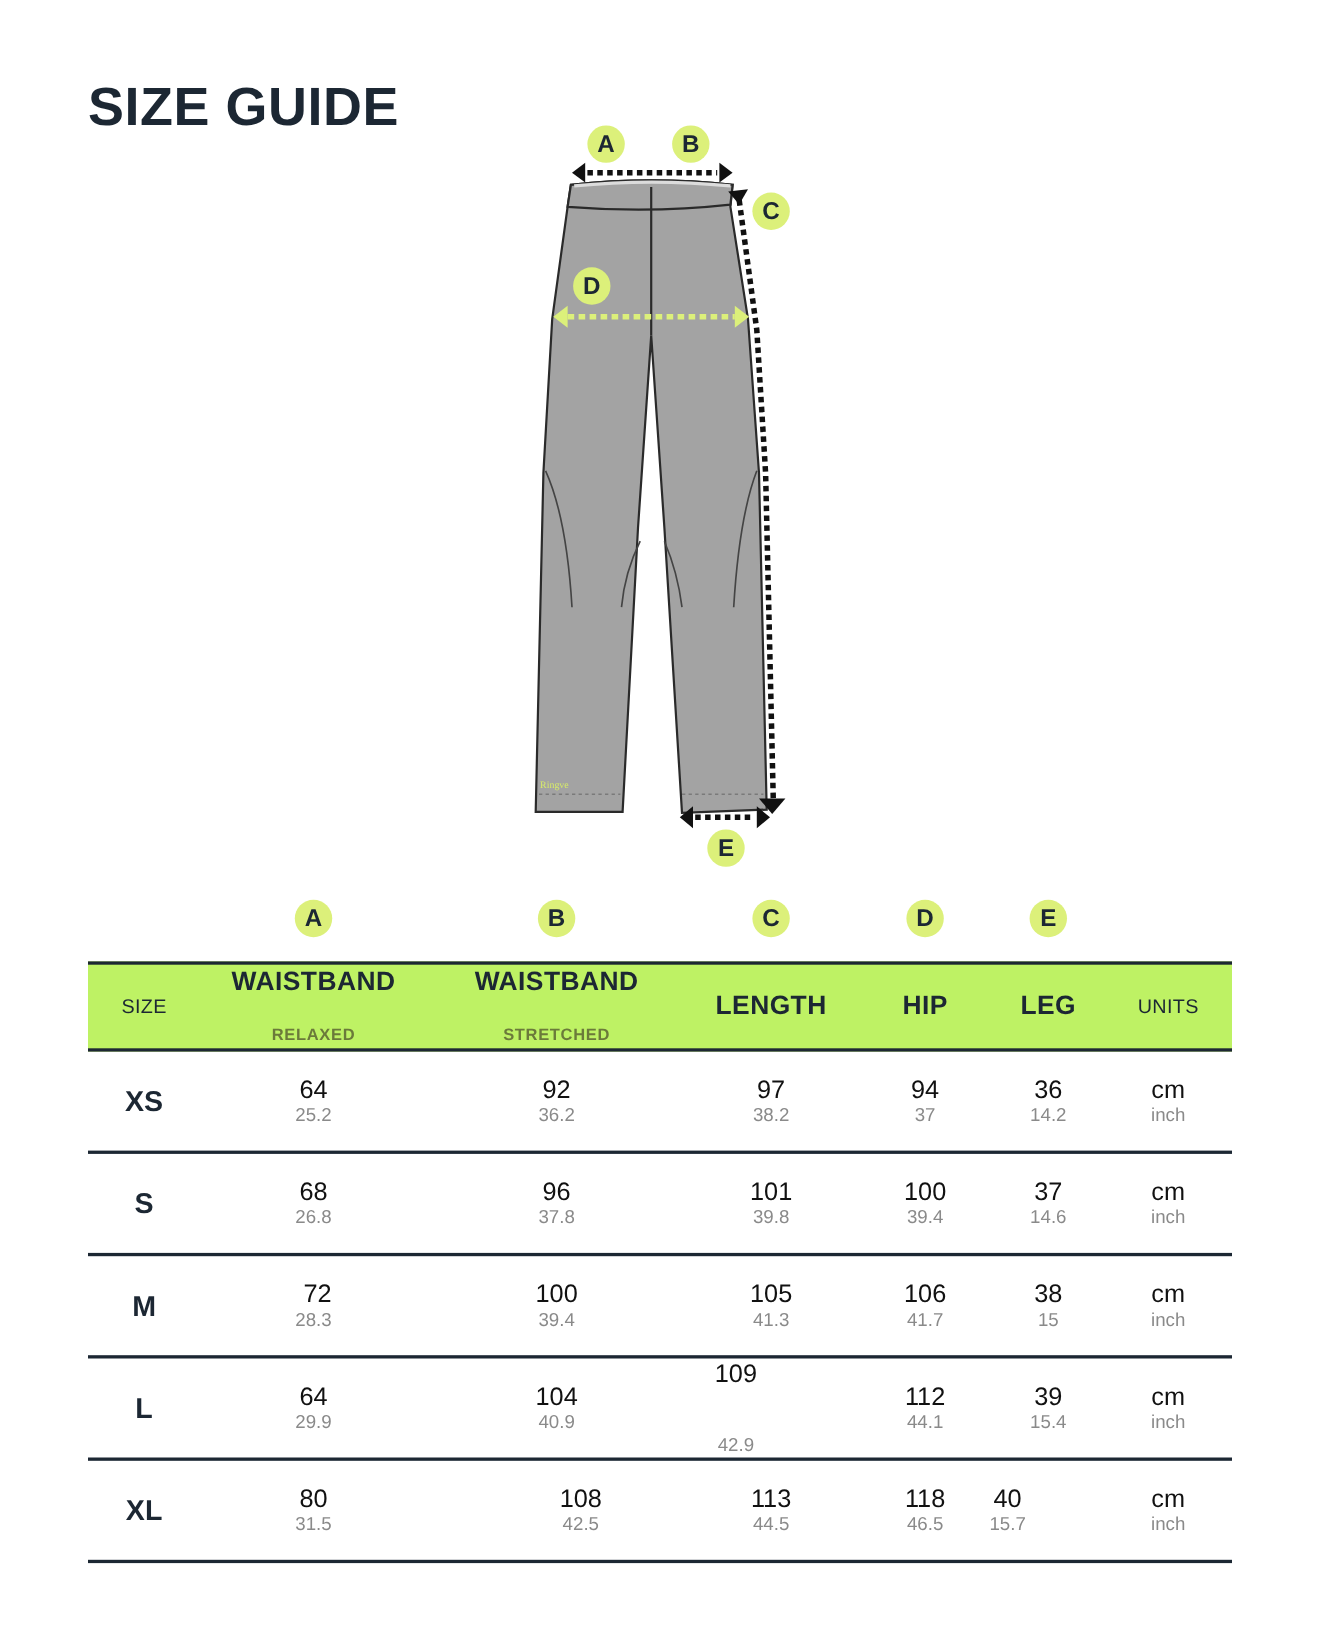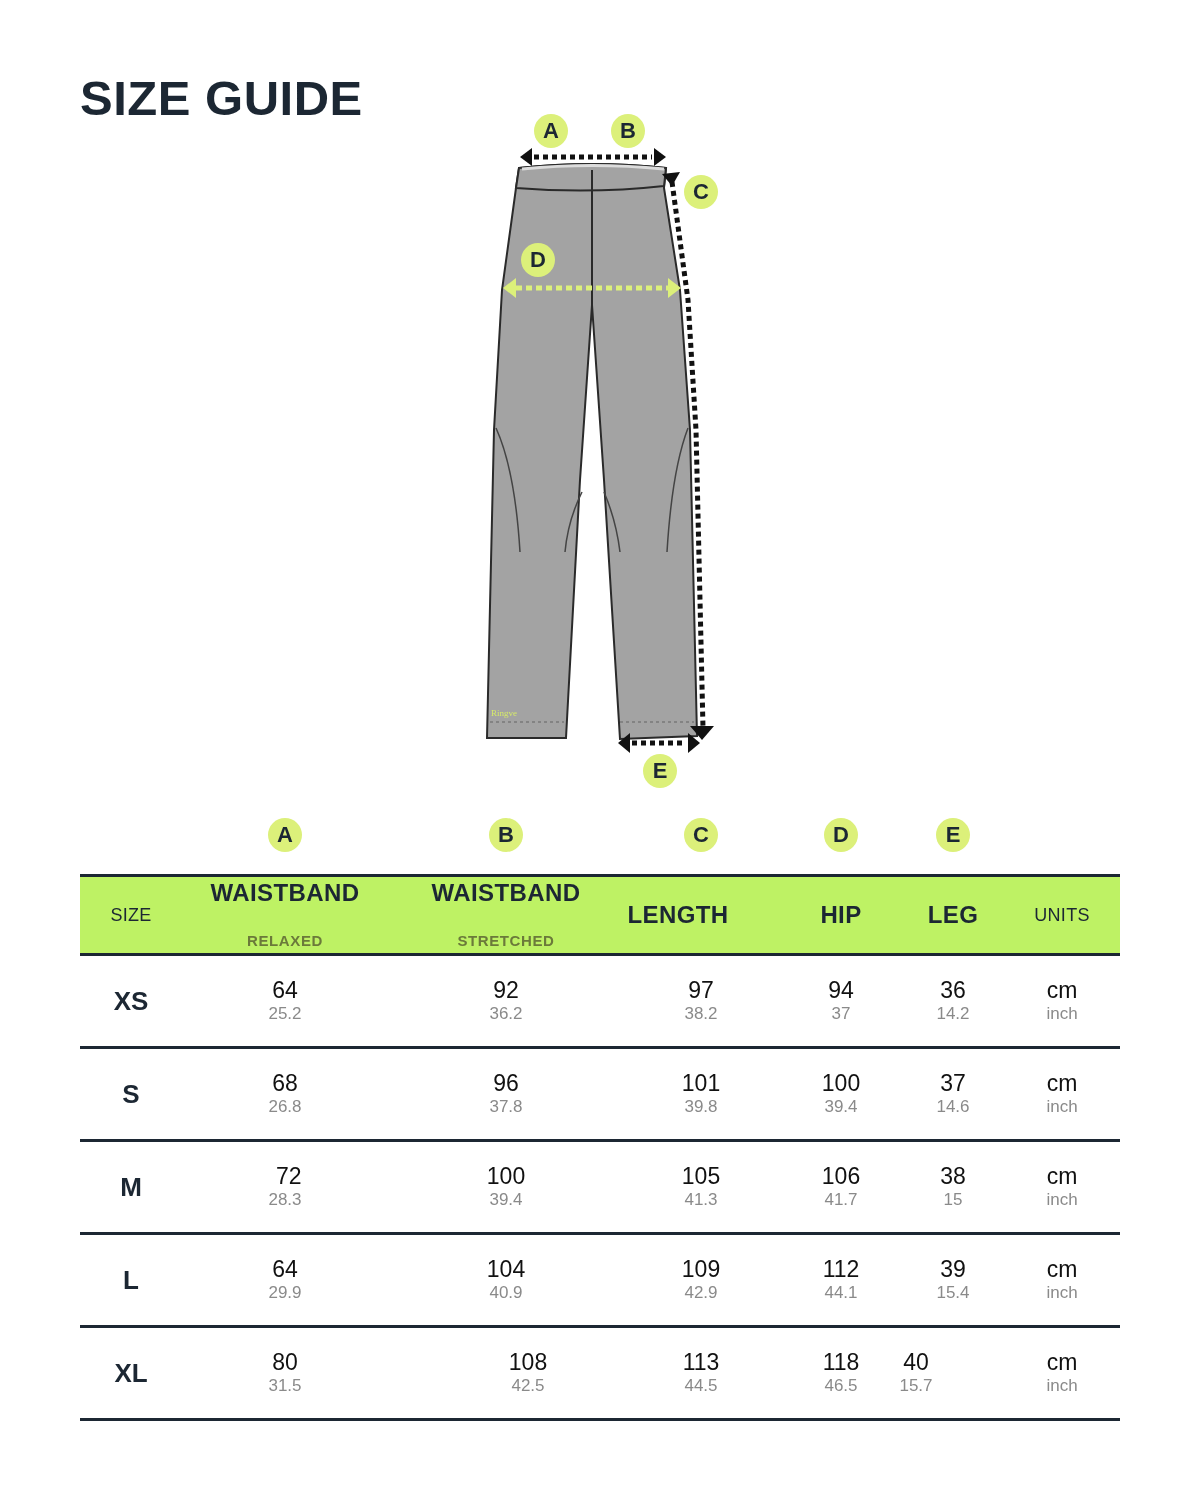--- a/index.html
+++ b/index.html
@@ -90,21 +90,21 @@
       <span class="h-light">SIZE</span>
     </div>
     <div class="hcell" style="left:205px;">
       <span class="h-main">WAISTBAND</span>
       <span class="h-sub">RELAXED</span>
     </div>
     <div class="hcell" style="left:426px;">
       <span class="h-main">WAISTBAND</span>
       <span class="h-sub">STRETCHED</span>
     </div>
-    <div class="hcell" style="left:598px;">
+    <div class="hcell" style="left:621px;">
       <span class="h-main">LENGTH</span>
     </div>
     <div class="hcell" style="left:761px;">
       <span class="h-main">HIP</span>
     </div>
     <div class="hcell" style="left:873px;">
       <span class="h-main">LEG</span>
     </div>
     <div class="hcell" style="left:982px;">
       <span class="h-light">UNITS</span>
@@ -206,21 +206,21 @@
         <span class="size-label">L</span>
       </div>
     <div class="cell" style="left:205px;">
         <span class="v-cm">64</span>
         <span class="v-in">29.9</span>
       </div>
     <div class="cell" style="left:426px;">
         <span class="v-cm">104</span>
         <span class="v-in">40.9</span>
       </div>
-    <div class="cell" style="left:621px;">
+    <div class="cell" style="left:589px;justify-content:space-between;">
         <span class="v-cm">109</span>
         <span class="v-in">42.9</span>
       </div>
     <div class="cell" style="left:761px;">
         <span class="v-cm">112</span>
         <span class="v-in">44.1</span>
       </div>
     <div class="cell" style="left:873px;">
         <span class="v-cm">39</span>
         <span class="v-in">15.4</span>

